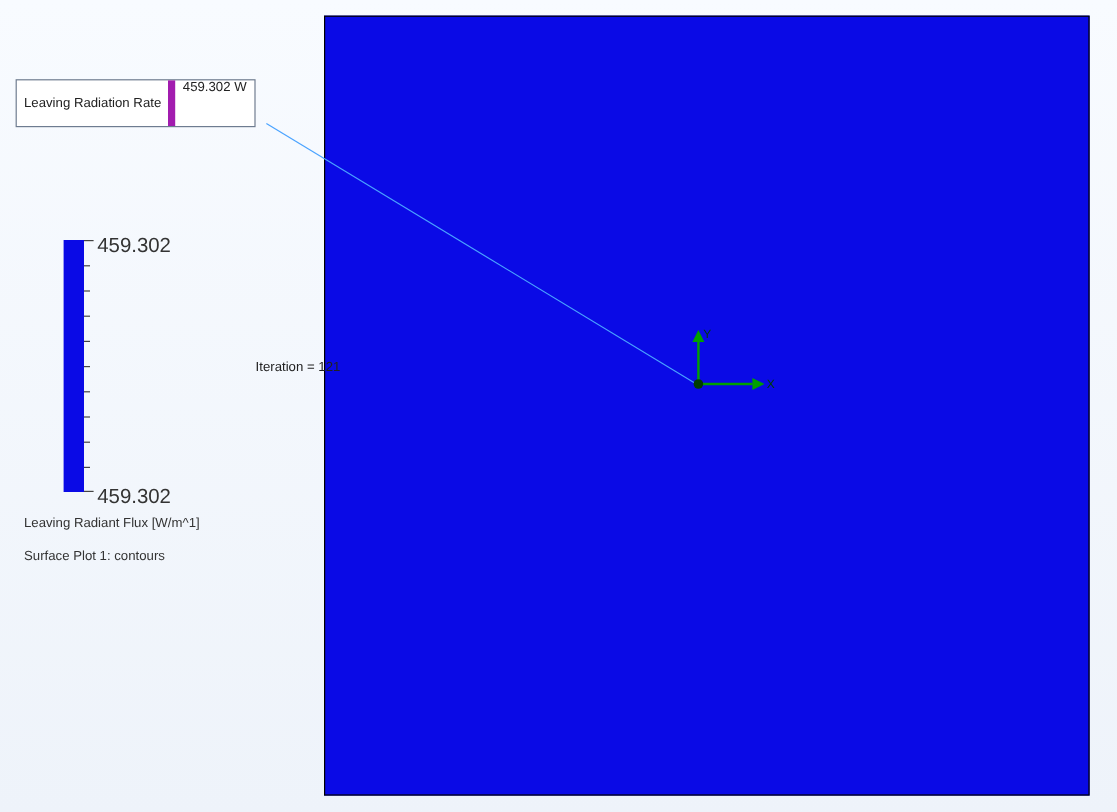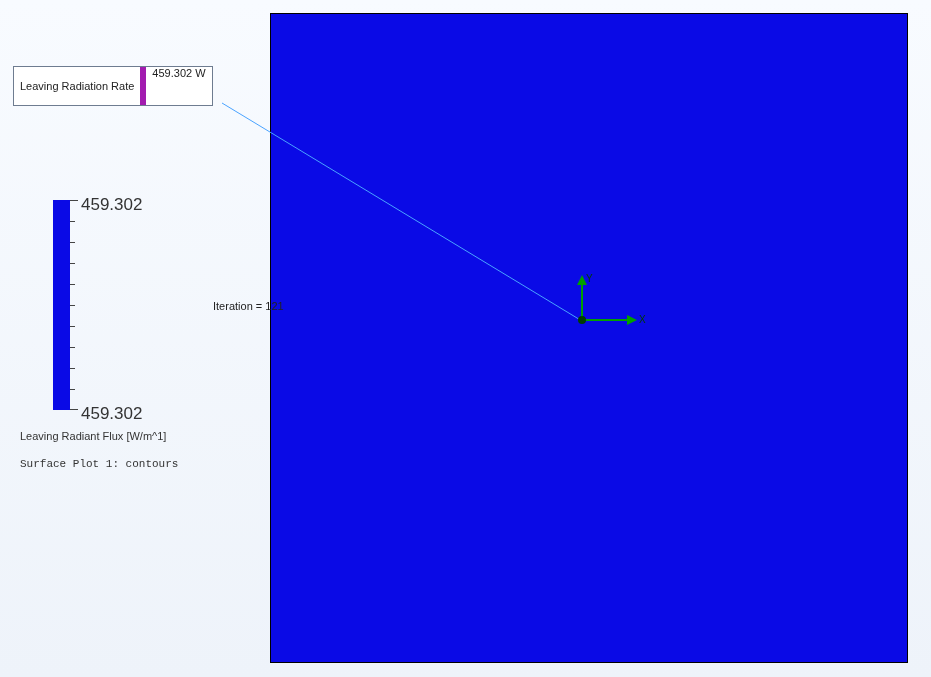--- a/index.html
+++ b/index.html
@@ -91,21 +91,20 @@
     color: #333;
     white-space: nowrap;
   }
   .legend-caption2 {
     position: absolute;
     top: 258px;
     left: -33px;
     font-size: 11px;
     color: #333;
     white-space: nowrap;
-    font-family: Liberation Mono, monospace;
   }
 
   
   .iteration {
     position: absolute;
     left: 185px;
     top: 300px;
     font-size: 11px;
     color: #222;
     margin-left: 28px;

